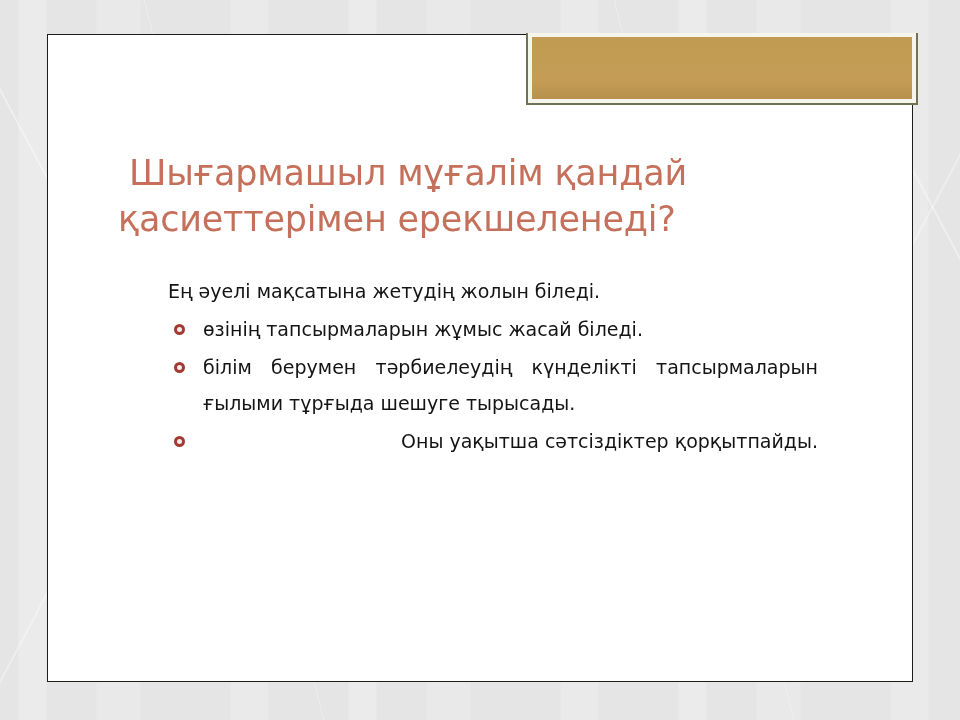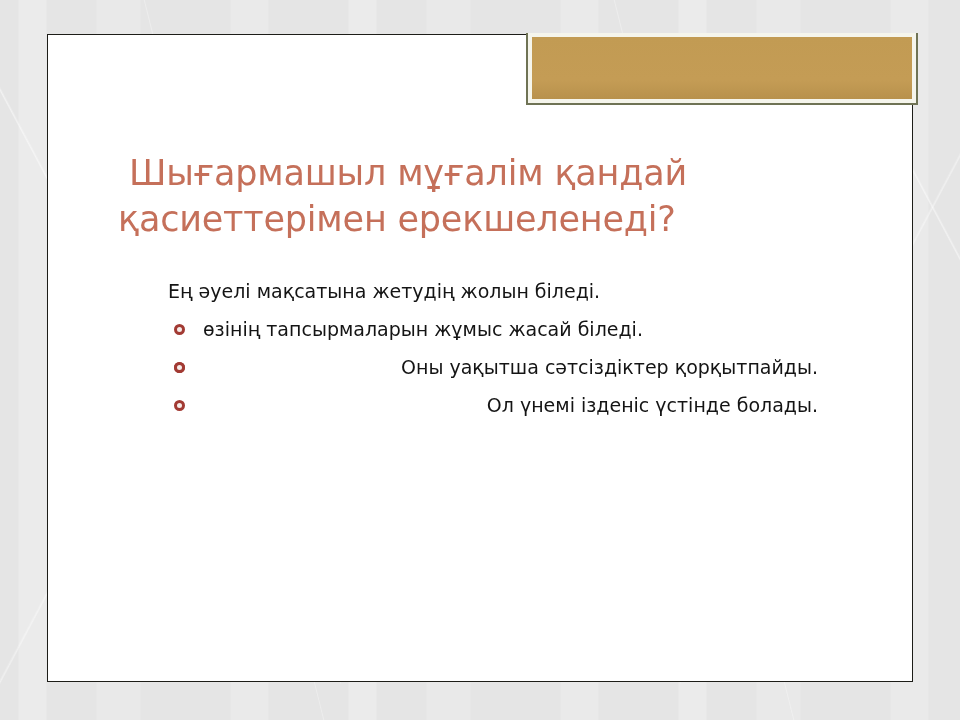--- a/index.html
+++ b/index.html
@@ -176,27 +176,24 @@
 
       <p class="lead-line">Ең әуелі мақсатына жетудің жолын біледі.</p>
 
       <ul class="bullet-list">
         <li class="bullet-item">
           <span class="bullet-marker"></span>
           <span>өзінің тапсырмаларын  жұмыс жасай біледі.</span>
         </li>
         <li class="bullet-item">
           <span class="bullet-marker"></span>
+          <span> білім берумен тәрбиелеудің күнделікті тапсырмаларын ғылыми тұрғыда шешуге тырысады.</span>
         </li>
         <li class="bullet-item last-of-block">
           <span class="bullet-marker"></span>
           <span>Оны уақытша сәтсіздіктер  қорқытпайды.</span>
-        </li>
-        <li class="bullet-item last-of-block">
-          <span class="bullet-marker"></span>
-          <span>Ол үнемі ізденіс үстінде болады.</span>
         </li>
       </ul>
 
     </div>
 
   </div>
 </div>
 
 </body></html>

